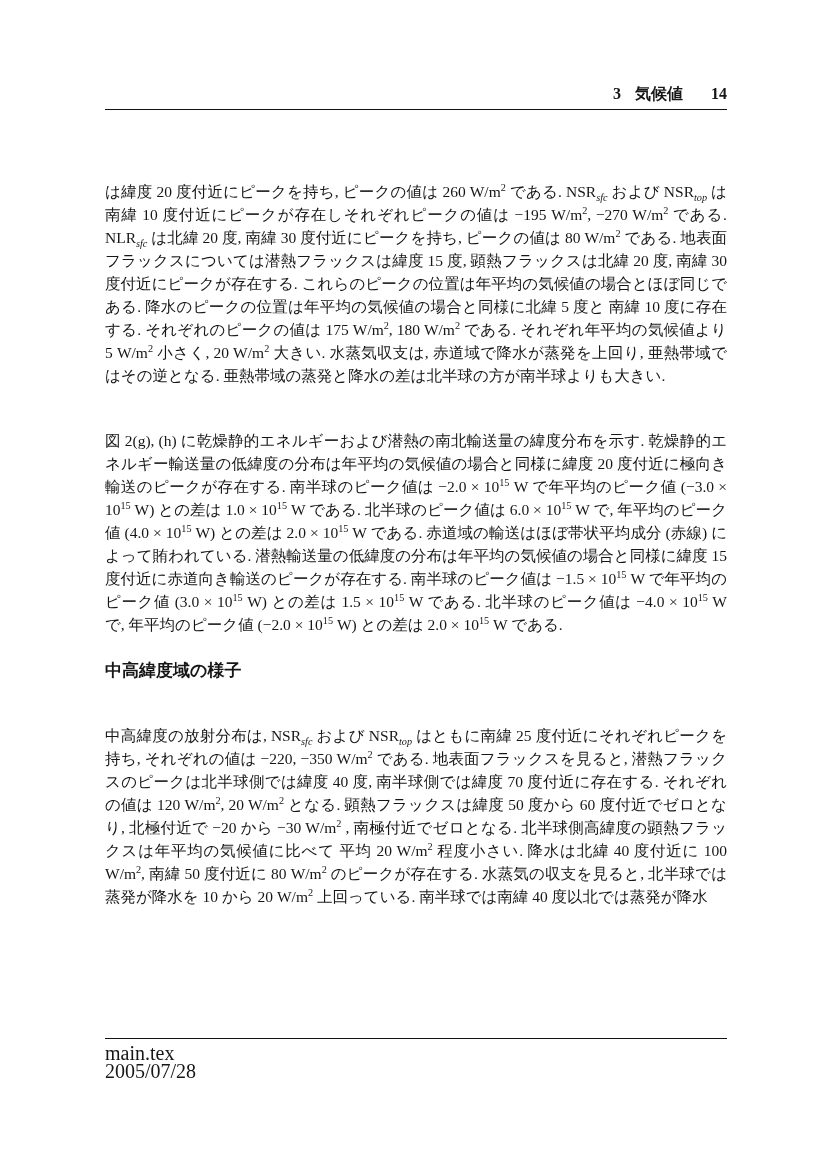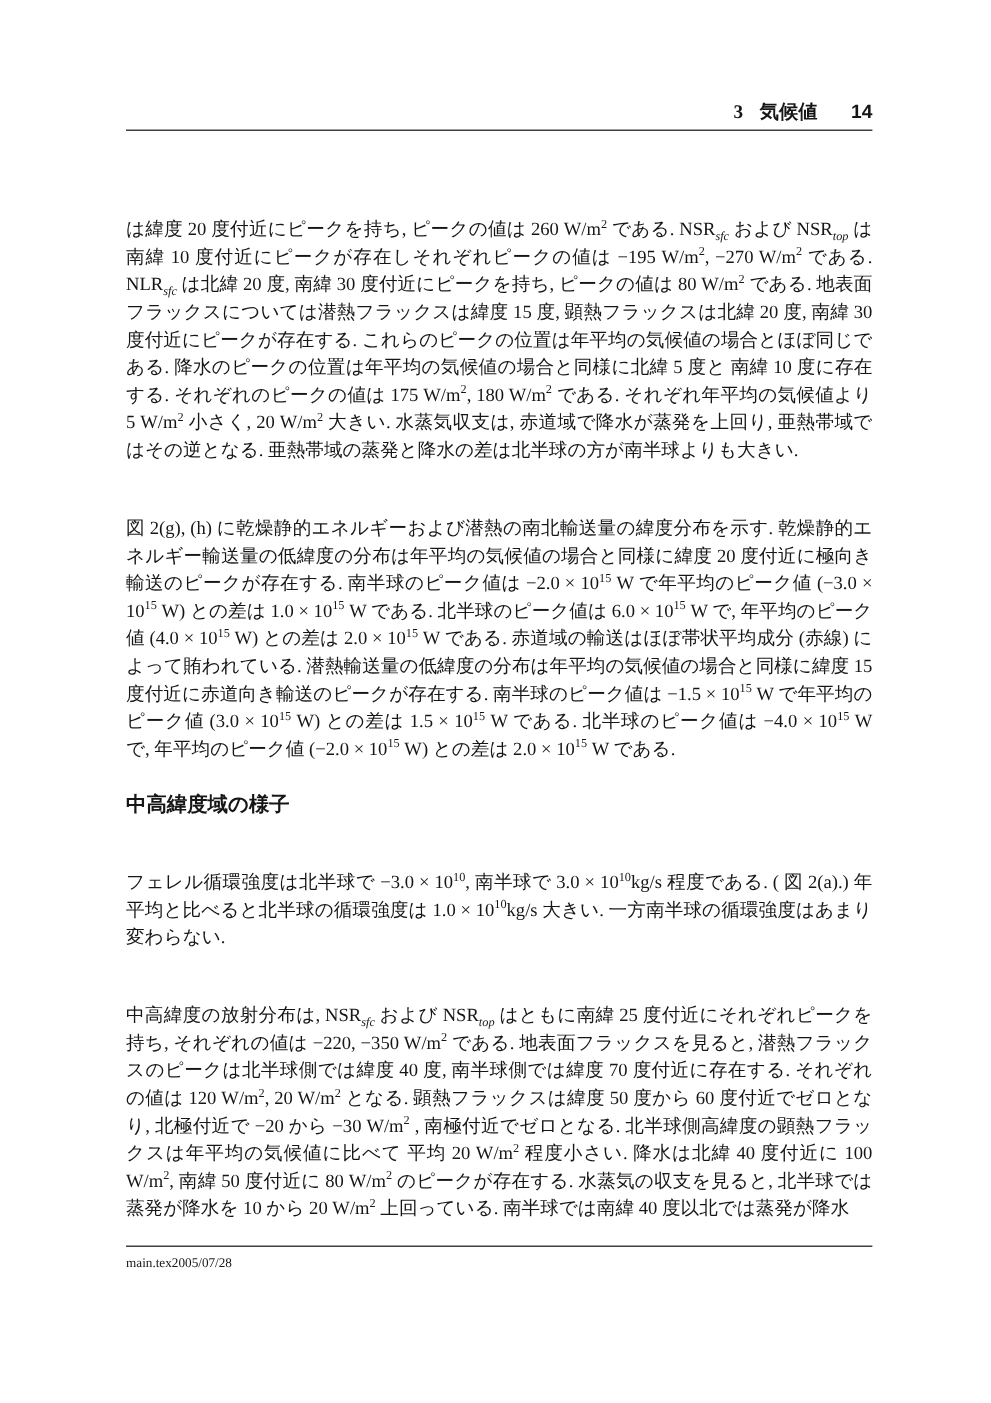--- a/index.html
+++ b/index.html
@@ -21,21 +21,21 @@
     display: flex;
     justify-content: flex-end;
     align-items: baseline;
     font-size: 16px;
     font-weight: bold;
     line-height: 20px;
   }
   .header-title { display: flex; align-items: baseline; gap: 14px; }
   .section-number { font-family: "Liberation Serif", serif; }
   .section-title  { font-family: Liberation Mono, monospace; }
-  .page-number { margin-left: 28px; font-family: Liberation Sans, sans-serif; }
+  .page-number { margin-left: 28px; font-family: Liberation Serif, serif; }
   .header-rule { border: none; border-top: 1.6px solid #111; margin-top: 4px; }
 
   
   .content { top: 138px; }
   .content p {
     font-size: 15.5px;
     line-height: 23px;
     text-align: justify;
     margin-bottom: 20px;
     word-break: normal;
@@ -51,25 +51,26 @@
     font-weight: bold;
     margin: 24px 0 30px 0;
     line-height: 22px;
   }
 
   
   .footer { top: 1038px; }
   .footer-rule { border: none; border-top: 1px solid #111; }
   .footer-line {
     display: flex;
-    justify-content: flex-start;
+    justify-content: flex-end;
     align-items: baseline;
-    font-size: 11px;
+    font-size: 20px;
     margin-top: 5px;
     line-height: 18px;
+    flex-direction: column;
   }
 </style>
 </head>
 <body>
 
 <div class="page">
 
   <div class="textblock header">
     <div class="header-line">
       <span class="header-title">
@@ -78,21 +79,20 @@
       </span>
       <span class="page-number">14</span>
     </div>
     <hr class="header-rule">
   </div>
 
   <div class="textblock content">
     <p><span>は緯度 20 度付近にピークを持ち, ピークの値は 260 W/m</span><sup>2</sup><span> である. NSR</span><sub>sfc</sub><span> および NSR</span><sub>top</sub><span> は南緯 10 度付近にピークが存在しそれぞれピークの値は −195 W/m</span><sup>2</sup><span>, −270 W/m</span><sup>2</sup><span> である. NLR</span><sub>sfc</sub><span> は北緯 20 度, 南緯 30 度付近にピークを持ち, ピークの値は 80 W/m</span><sup>2</sup><span> である. 地表面フラックスについては潜熱フラックスは緯度 15 度, 顕熱フラックスは北緯 20 度, 南緯 30 度付近にピークが存在する. これらのピークの位置は年平均の気候値の場合とほぼ同じである. 降水のピークの位置は年平均の気候値の場合と同様に北緯 5 度と 南緯 10 度に存在する. それぞれのピークの値は 175 W/m</span><sup>2</sup><span>, 180 W/m</span><sup>2</sup><span> である. それぞれ年平均の気候値より 5 W/m</span><sup>2</sup><span> 小さく, 20 W/m</span><sup>2</sup><span> 大きい. 水蒸気収支は, 赤道域で降水が蒸発を上回り, 亜熱帯域ではその逆となる. 亜熱帯域の蒸発と降水の差は北半球の方が南半球よりも大きい.</span></p>
     <p><span>図 2(g), (h) に乾燥静的エネルギーおよび潜熱の南北輸送量の緯度分布を示す. 乾燥静的エネルギー輸送量の低緯度の分布は年平均の気候値の場合と同様に緯度 20 度付近に極向き輸送のピークが存在する. 南半球のピーク値は −2.0 × 10</span><sup>15</sup><span> W で年平均のピーク値 (−3.0 × 10</span><sup>15</sup><span> W) との差は 1.0 × 10</span><sup>15</sup><span> W である. 北半球のピーク値は 6.0 × 10</span><sup>15</sup><span> W で, 年平均のピーク値 (4.0 × 10</span><sup>15</sup><span> W) との差は 2.0 × 10</span><sup>15</sup><span> W である. 赤道域の輸送はほぼ帯状平均成分 (赤線) によって賄われている. 潜熱輸送量の低緯度の分布は年平均の気候値の場合と同様に緯度 15 度付近に赤道向き輸送のピークが存在する. 南半球のピーク値は −1.5 × 10</span><sup>15</sup><span> W で年平均のピーク値 (3.0 × 10</span><sup>15</sup><span> W) との差は 1.5 × 10</span><sup>15</sup><span> W である. 北半球のピーク値は −4.0 × 10</span><sup>15</sup><span> W で, 年平均のピーク値 (−2.0 × 10</span><sup>15</sup><span> W) との差は 2.0 × 10</span><sup>15</sup><span> W である.</span></p>
     <h3 class="subheading">中高緯度域の様子</h3>
-    <p><span>フェレル循環強度は北半球で −3.0 × 10</span><sup>10</sup><span>, 南半球で 3.0 × 10</span><sup>10</sup><span>kg/s 程度である. ( 図 2(a).) 年平均と比べると北半球の循環強度は 1.0 × 10</span><sup>10</sup><span>kg/s 大きい. 一方南半球の循環強度はあまり変わらない.</span></p>
     <p><span>中高緯度の放射分布は, NSR</span><sub>sfc</sub><span> および NSR</span><sub>top</sub><span> はともに南緯 25 度付近にそれぞれピークを持ち, それぞれの値は −220, −350 W/m</span><sup>2</sup><span> である. 地表面フラックスを見ると, 潜熱フラックスのピークは北半球側では緯度 40 度, 南半球側では緯度 70 度付近に存在する. それぞれの値は 120 W/m</span><sup>2</sup><span>, 20 W/m</span><sup>2</sup><span> となる. 顕熱フラックスは緯度 50 度から 60 度付近でゼロとなり, 北極付近で −20 から −30 W/m</span><sup>2</sup><span> , 南極付近でゼロとなる. 北半球側高緯度の顕熱フラックスは年平均の気候値に比べて 平均 20 W/m</span><sup>2</sup><span> 程度小さい. 降水は北緯 40 度付近に 100 W/m</span><sup>2</sup><span>, 南緯 50 度付近に 80 W/m</span><sup>2</sup><span> のピークが存在する. 水蒸気の収支を見ると, 北半球では蒸発が降水を 10 から 20 W/m</span><sup>2</sup><span> 上回っている. 南半球では南緯 40 度以北では蒸発が降水</span></p>
   </div>
 
   <div class="textblock footer">
     <hr class="footer-rule">
     <div class="footer-line">
       <span>main.tex</span>
       <span>2005/07/28</span>
     </div>
   </div>

